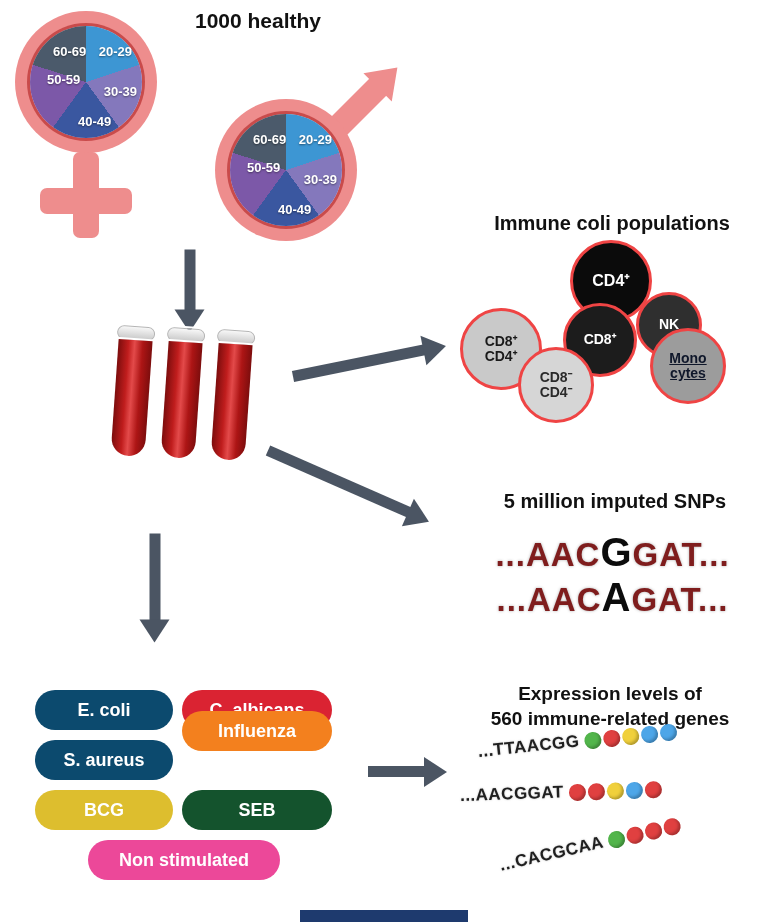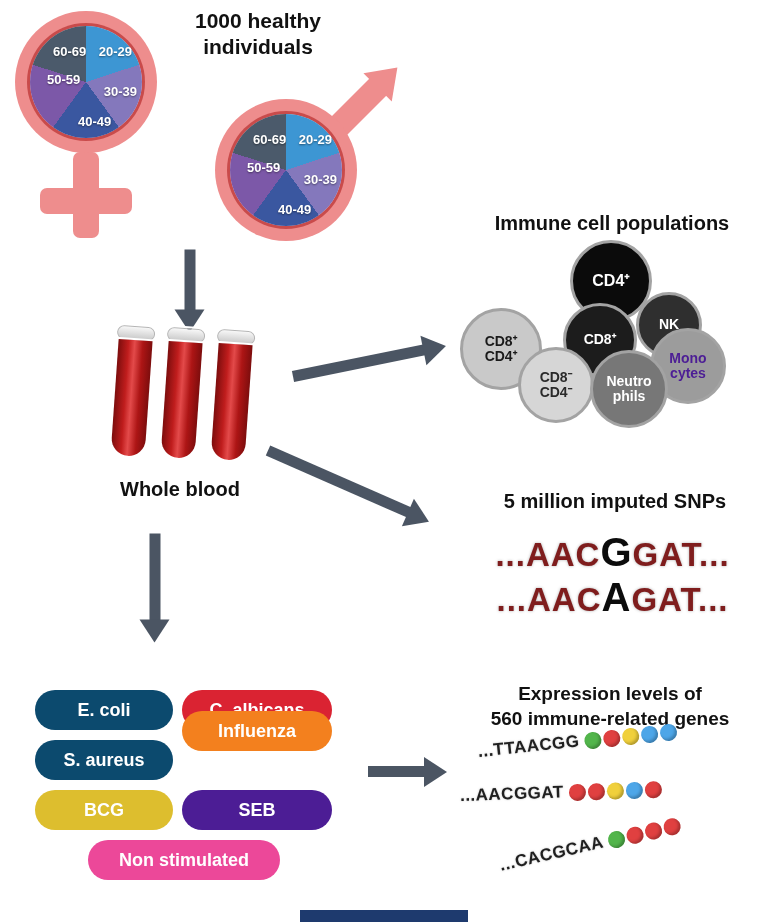--- a/index.html
+++ b/index.html
@@ -48,21 +48,21 @@
   
   .tube { position:absolute; width:38px; height:132px; }
   .tube-rim { height:14px; background:linear-gradient(#f7f7f7,#c9c9c9);
               border:1px solid #b5b5b5; border-radius:7px; box-sizing:border-box;
               box-shadow:0 0 0 2px #fff; }
   .tube-body { height:116px; margin:0 2px;
               background:linear-gradient(90deg,#7d0d0d,#c01d1d 30%,#e34a4a 48%,#ad1515 72%,#7d0d0d);
               border-radius:0 0 17px 17px; box-shadow:0 0 0 2px #fff; }
 
   
-  .cell { position:absolute; border-radius:50%; border:3px solid #a3a3a3; box-sizing:border-box;
+  .cell { position:absolute; border-radius:50%; border:3px solid #ef4444; box-sizing:border-box;
           display:flex; flex-direction:column; align-items:center; justify-content:center;
           font-weight:bold; font-size:14px; line-height:1.1; text-align:center; }
   .cell.big { font-size:16px; }
 
   
   .snp-line { position:absolute; left:455px; width:315px; text-align:center;
               font-weight:bold; font-size:33px; letter-spacing:1px; white-space:nowrap; }
   .snp-line .dim { color:#7f1d1d; text-shadow:0 0 3px rgba(160,160,160,.85); }
   .snp-line .var { color:#0c0c0c; font-size:40px; }
 
@@ -82,21 +82,20 @@
   .banner { position:absolute; left:300px; top:910px; width:168px; height:12px;
             background:var(--banner); }
 </style>
 </head>
 <body>
 
 <div class="canvas">
 
   <div class="sec-title t-header">
     <div>1000 healthy</div>
-    <div>individuals</div>
   </div>
 
   <div>
     <div class="f-stem"></div>
     <div class="f-cross"></div>
     <div class="pie" style="left: 30px; top: 26px; background: conic-gradient(rgb(61, 150, 211) 0deg, rgb(61, 150, 211) 72deg, rgb(132, 120, 188) 72deg, rgb(132, 120, 188) 144deg, rgb(58, 87, 160) 144deg, rgb(58, 87, 160) 216deg, rgb(124, 88, 168) 216deg, rgb(124, 88, 168) 288deg, rgb(75, 90, 107) 288deg, rgb(75, 90, 107) 360deg);">
       <span class="al0">20-29</span>
       <span class="al1">30-39</span>
       <span class="al2">40-49</span>
       <span class="al3">50-59</span>
@@ -126,52 +125,47 @@
     <div class="tube-body"></div>
   </div>
   <div class="tube" style="left:163px;top:328px;transform:rotate(4deg)">
     <div class="tube-rim"></div>
     <div class="tube-body"></div>
   </div>
   <div class="tube" style="left:213px;top:330px;transform:rotate(4deg)">
     <div class="tube-rim"></div>
     <div class="tube-body"></div>
   </div>
-  <div class="sec-title t-blood">Whole blood</div>
-
-  <div class="sec-title t-immune">Immune cell populations</div>
+
+  <div class="sec-title t-immune">Immune coli populations</div>
 
   <div class="cell big" style="left: 570px; top: 240px; width: 82px; height: 82px; background: rgb(11, 11, 11); color: rgb(255, 255, 255);">
     <span>CD4⁺</span>
     <span></span>
   </div>
   <div class="cell" style="left: 636px; top: 292px; width: 66px; height: 66px; background: rgb(47, 47, 47); color: rgb(255, 255, 255);">
     <span>NK</span>
     <span></span>
   </div>
   <div class="cell" style="left: 460px; top: 308px; width: 82px; height: 82px; background: rgb(201, 201, 201); color: rgb(26, 26, 26);">
     <span>CD8⁺</span>
     <span>CD4⁺</span>
   </div>
   <div class="cell" style="left: 563px; top: 303px; width: 74px; height: 74px; background: rgb(28, 28, 28); color: rgb(255, 255, 255);">
     <span>CD8⁺</span>
     <span></span>
   </div>
-  <div class="cell" style="left: 650px; top: 328px; width: 76px; height: 76px; background: rgb(156, 156, 156); color: #4c1d95;">
+  <div class="cell" style="left: 650px; top: 328px; width: 76px; height: 76px; background: rgb(156, 156, 156); color: #0f172a; text-decoration: underline;">
     <span>Mono</span>
     <span>cytes</span>
   </div>
   <div class="cell" style="left: 518px; top: 347px; width: 76px; height: 76px; background: rgb(214, 214, 214); color: rgb(42, 42, 42);">
     <span>CD8⁻</span>
     <span>CD4⁻</span>
   </div>
-  <div class="cell" style="left: 590px; top: 350px; width: 78px; height: 78px; background: rgb(119, 119, 119); color: rgb(255, 255, 255);">
-    <span>Neutro</span>
-    <span>phils</span>
-  </div>
 
   <div class="sec-title t-snp">5 million imputed SNPs</div>
   <div class="snp-line" style="top:530px">
     <span class="dim">...AAC</span><span class="var">G</span><span class="dim">GAT...</span>
   </div>
   <div class="snp-line" style="top:575px">
     <span class="dim">...AAC</span><span class="var">A</span><span class="dim">GAT...</span>
   </div>
 
   <div class="pill" style="left: 35px; top: 690px; width: 138px; background: #0c4a6e;">
@@ -182,21 +176,21 @@
   </div>
   <div class="pill" style="left: 35px; top: 740px; width: 138px; background: #0c4a6e;">
     <span>S. aureus</span>
   </div>
   <div class="pill" style="left: 182px; top: 711px; width: 150px; background: rgb(243, 128, 30);">
     <span>Influenza</span>
   </div>
   <div class="pill" style="left: 35px; top: 790px; width: 138px; background: rgb(221, 190, 46);">
     <span>BCG</span>
   </div>
-  <div class="pill" style="left: 182px; top: 790px; width: 150px; background: #4c1d95;">
+  <div class="pill" style="left: 182px; top: 790px; width: 150px; background: #14532d;">
     <span>SEB</span>
   </div>
   <div class="pill" style="left: 88px; top: 840px; width: 192px; background: #ec4899;">
     <span>Non stimulated</span>
   </div>
 
   <div class="sec-title t-expr">
     <div>Expression levels of</div>
     <div>560 immune-related genes</div>
   </div>

